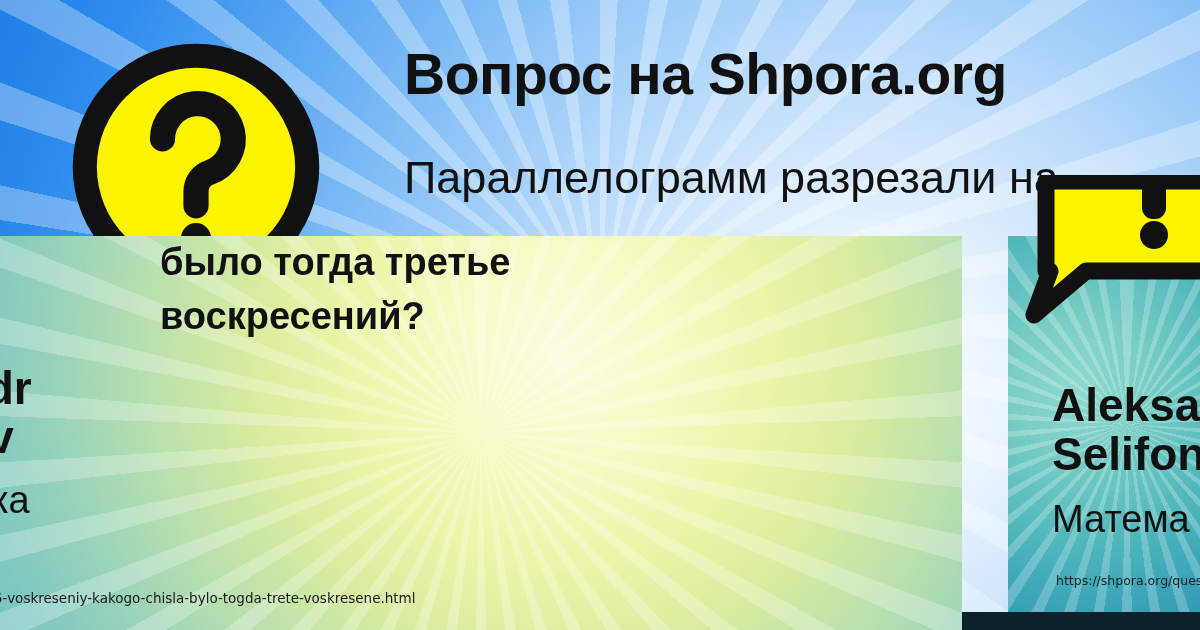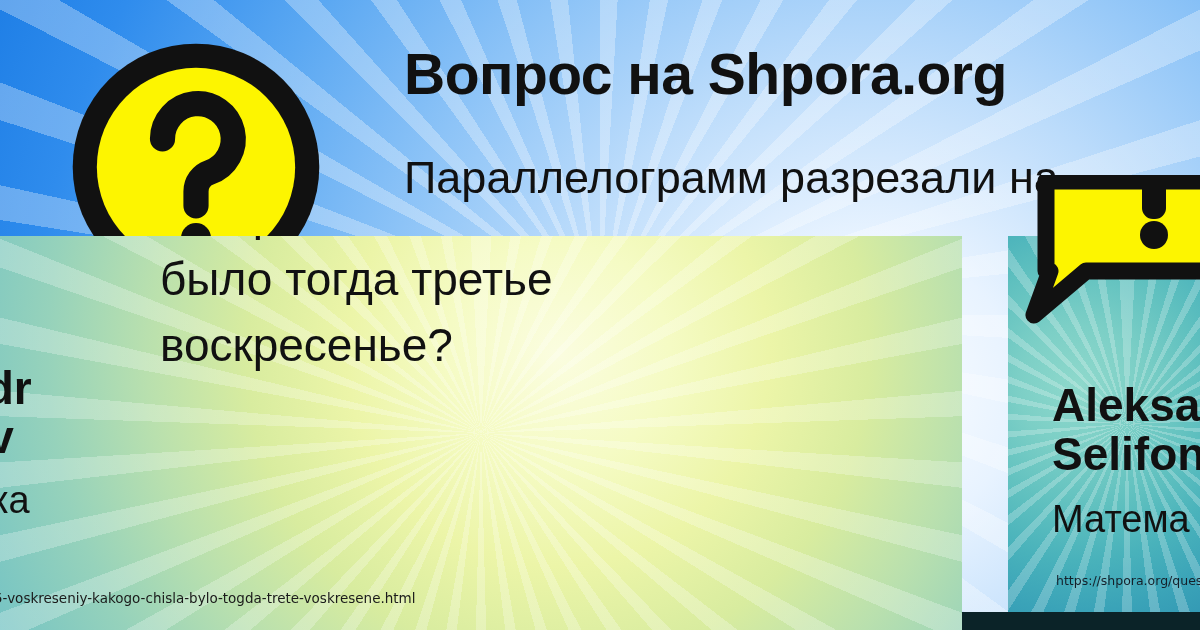--- a/index.html
+++ b/index.html
@@ -146,22 +146,22 @@
     line-height: 1.34;
     white-space: nowrap;
   }
 
   
   #question-body {
     position: absolute;
     left: 160px;
     top: -54px;
     width: 720px;
-    font-size: 46px;
-    font-weight: 400;
+    font-size: 38px;
+    font-weight: 700;
     color: #111111;
     line-height: 1.42;
   }
 
   
   #left-author {
     position: absolute;
     left: -68px;
     top: 128px;
     width: 260px;
@@ -249,21 +249,21 @@
 
   <div id="question-top">Параллелограмм разрезали на</div>
 
   <div class="card" id="card-left">
     <div class="swirl-base"></div>
     <div class="rays"></div>
 
     <div id="question-body">
       <div>воскресений: какого числа</div>
       <div>было тогда третье</div>
-      <div>воскресенье?</div>
+      <div>воскресений?</div>
     </div>
 
     <div id="left-author">
       <div class="name">andr</div>
       <div class="name">nov</div>
       <div class="subject">атика</div>
     </div>
 
     <div id="left-url">948-v-fevrale-1976-goda-bylo-5-voskreseniy-kakogo-chisla-bylo-togda-trete-voskresene.html</div>
   </div>

